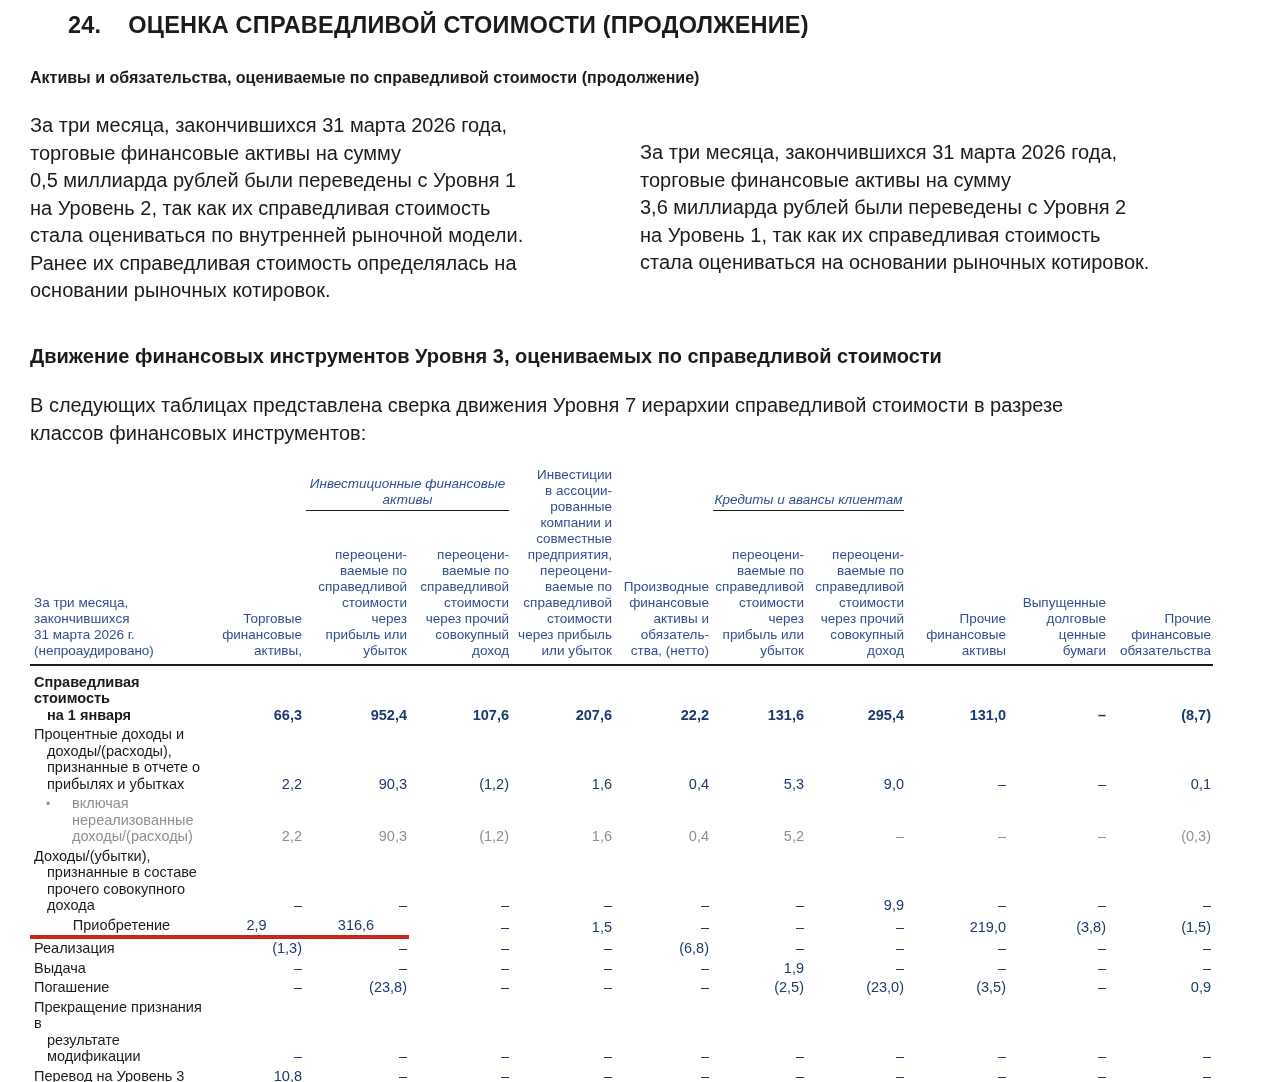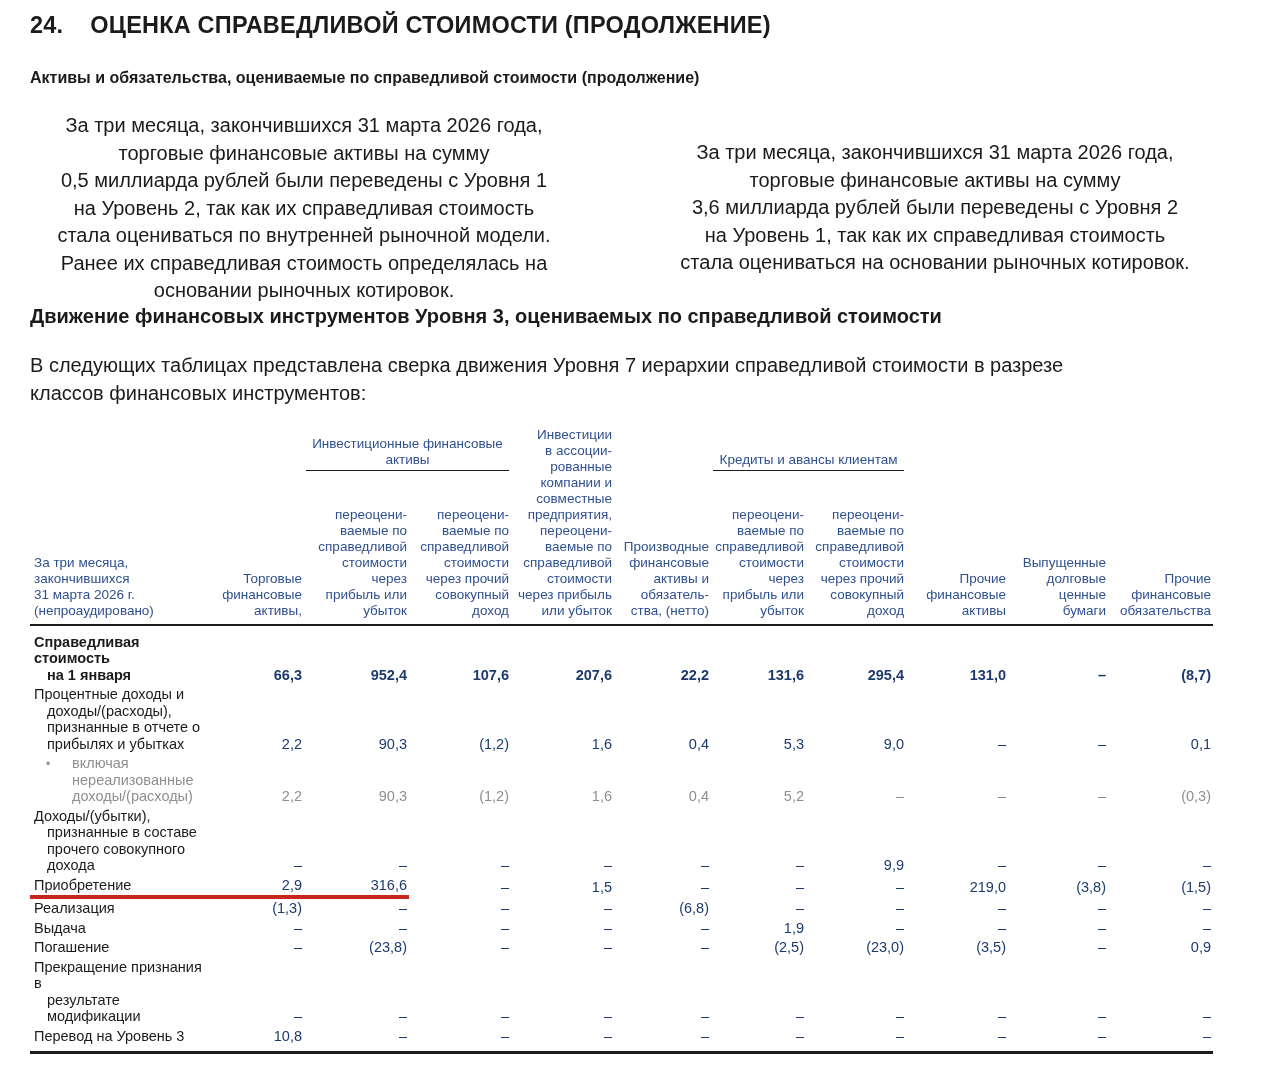--- a/index.html
+++ b/index.html
@@ -3,60 +3,60 @@
 <meta charset="utf-8">
 <style>
   html,body{margin:0;padding:0;}
   body{
     width:1280px;height:1082px;overflow:hidden;background:#ffffff;
     font-family:"Liberation Sans", sans-serif;color:#1b1b1b;
     -webkit-font-smoothing:antialiased;
   }
   .page{padding:12px 32px 0 30px;}
 
-  .h1{display:flex;gap:27px;font-size:23.5px;font-weight:bold;letter-spacing:.2px;}
+  .h1{display:flex;gap:27px;font-size:23.5px;font-weight:bold;letter-spacing:.2px;margin-left:38px;}
   .h2{font-size:16px;font-weight:bold;margin-top:30px;}
   .cols{display:flex;margin-top:25px;}
   .col-left{width:548px;}
   .col-right{width:590px;margin-left:62px;margin-top:27px;}
-  .para{font-size:20px;line-height:27.5px;white-space:pre-line;text-align:center;}
-  .h3{font-size:20px;font-weight:bold;}
+  .para{font-size:20px;line-height:27.5px;white-space:pre-line;}
+  .h3{font-size:20px;font-weight:bold;margin-top:40px;}
   .intro{font-size:20px;line-height:28.5px;margin-top:23px;white-space:pre-line;}
 
   table.fv{border-collapse:collapse;table-layout:fixed;width:1183px;margin-top:19px;}
   col.c-lbl{width:180px;}
   col.c1{width:94px;}col.c2{width:105px;}col.c3{width:102px;}col.c4{width:103px;}
   col.c5{width:97px;}col.c6{width:95px;}col.c7{width:100px;}col.c8{width:102px;}
   col.c9{width:100px;}col.c10{width:105px;}
 
   thead th{
     vertical-align:bottom;font-weight:normal;text-align:right;
     font-size:13.5px;line-height:16px;color:#31508e;
     padding:0 2px 5px 2px;border-bottom:2.5px solid #1b1b1b;
   }
   thead th .hdr{white-space:pre-line;}
   th.lbl-h{text-align:left;padding-left:4px;}
   th.grp{border-bottom:none;padding:0 2px 0 2px;text-align:center;}
   th.grp .grp-label{
     white-space:pre-line;text-align:center;
-    border-bottom:1.5px solid #1b1b1b;padding-bottom:2px;
+    border-bottom:1.5px solid #1b1b1b;padding-bottom:2px;font-style:italic;
   }
   thead th.sub{padding-top:3px;}
 
   tbody td{vertical-align:bottom;font-size:14.5px;line-height:16.5px;padding-top:1.5px;padding-bottom:1.5px;}
   tbody tr:first-child td{padding-top:8px;}
   td.val{text-align:right;color:#1d3a6d;padding-right:2px;}
   td.lbl{padding-left:4px;position:relative;margin-top:44px;}
   .lbl-line.cont{padding-left:13px;}
   tr.bold-row td{font-weight:bold;}
   tr.gray-row td.val{color:#8f8f8f;}
   tr.gray-row .lbl-line{color:#8f8f8f;padding-left:38px;}
   tr.gray-row .lbl-line.bullet-line{position:relative;}
   .bullet{position:absolute;left:12px;top:1px;font-size:12px;color:#8f8f8f;}
-  tr.redline .red-underline{border-bottom:4px solid #c5271c;}
+  tr.redline .red-underline{border-bottom:4px solid #c5271c;text-align:center;}
   tbody tr:last-child td{border-bottom:3px solid #1b1b1b;padding-bottom:7px;}
 </style>
 </head>
 <body>
 
 <div class="page">
 
   <div class="h1">
     <span>24.</span>
     <span>ОЦЕНКА СПРАВЕДЛИВОЙ СТОИМОСТИ (ПРОДОЛЖЕНИЕ)</span>

